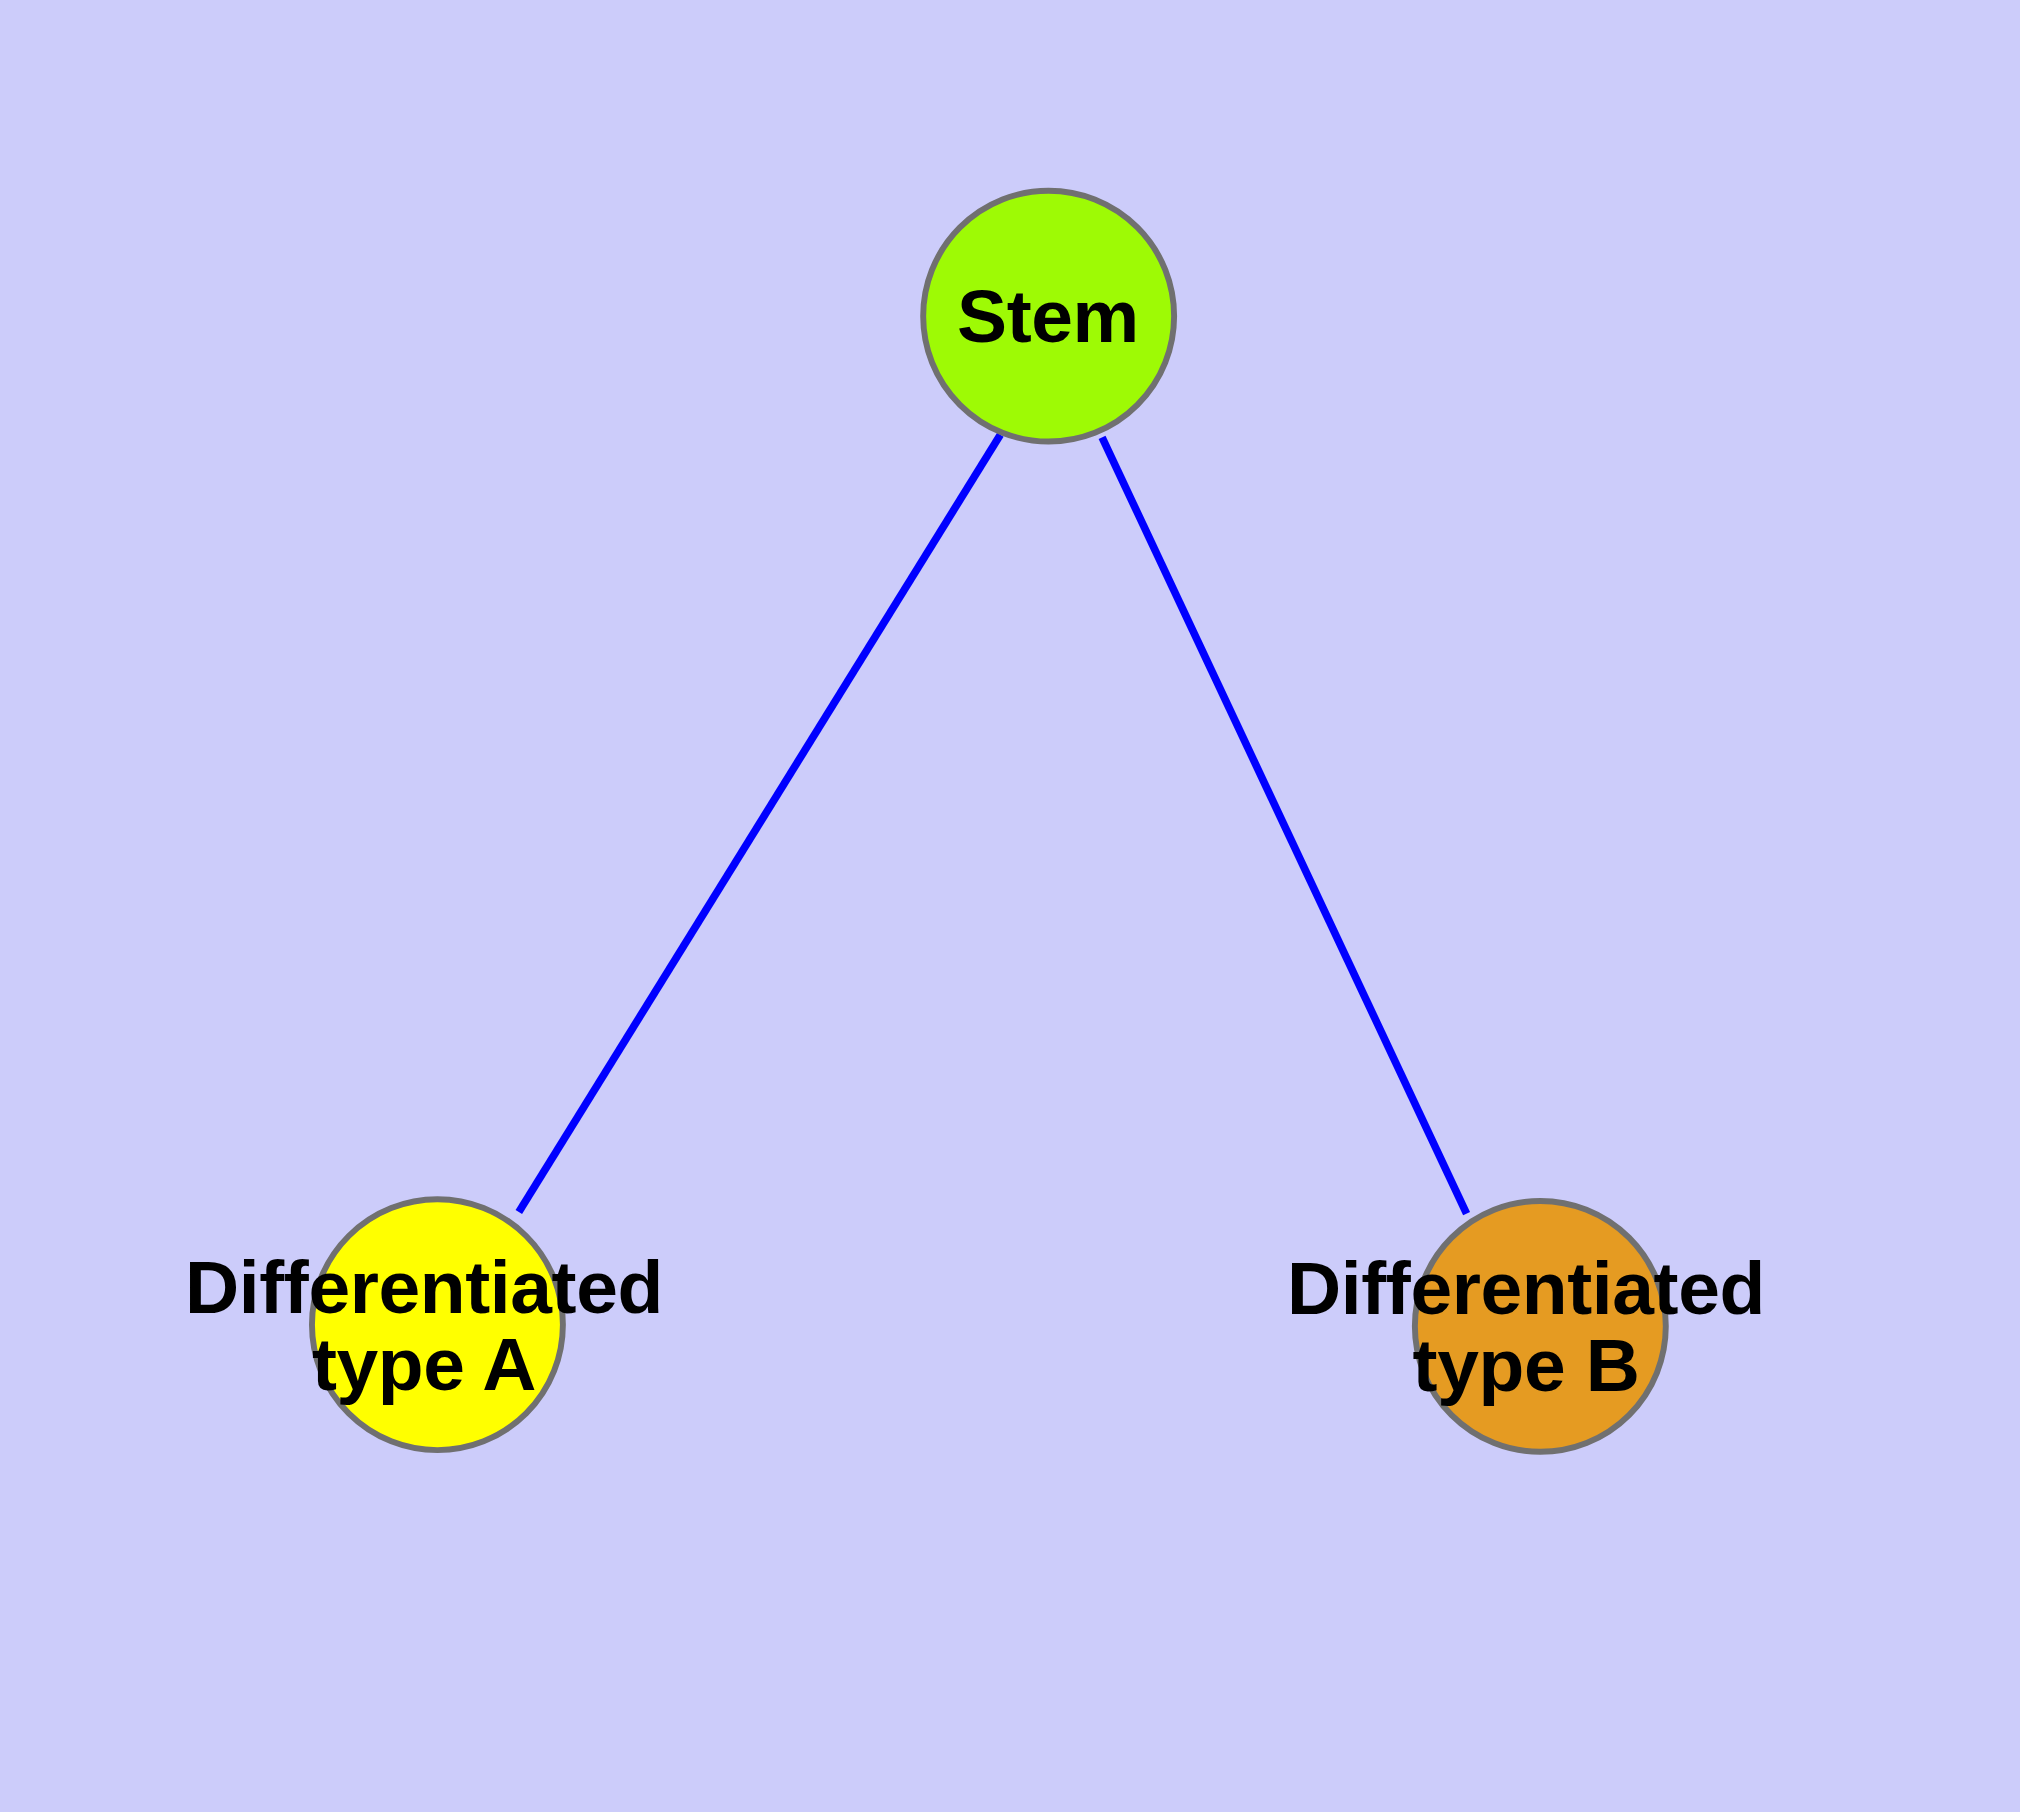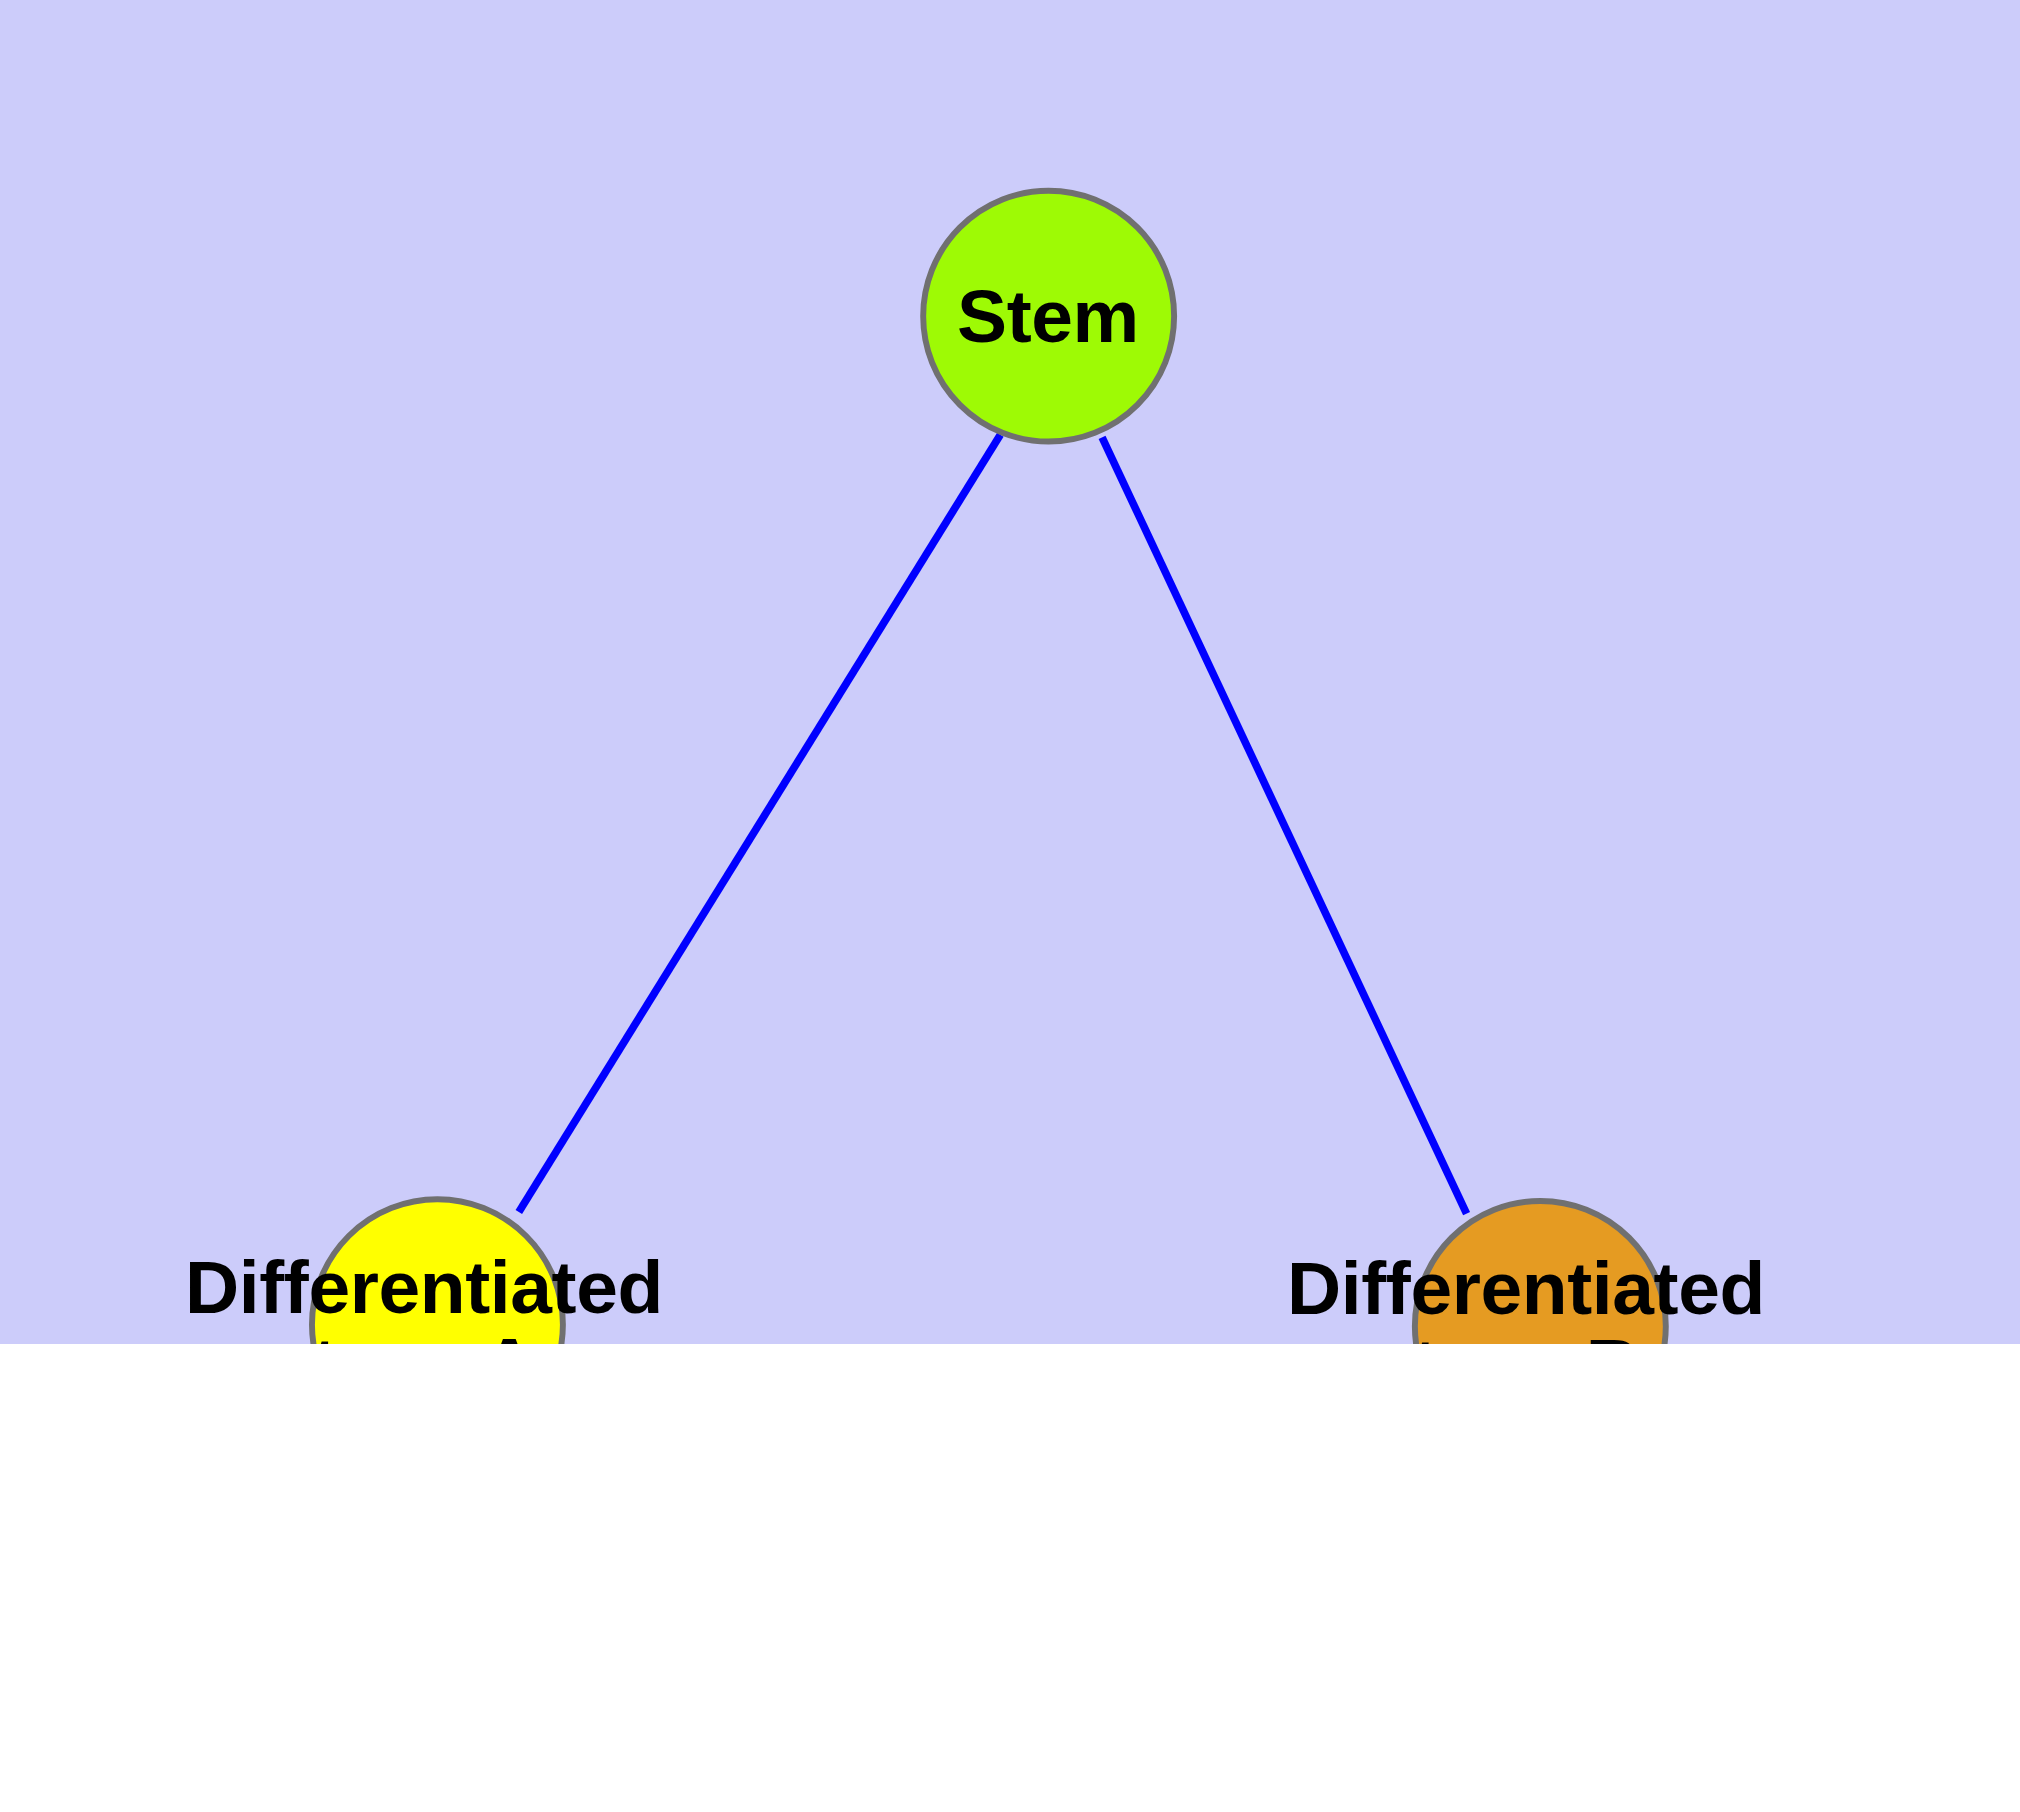--- a/index.html
+++ b/index.html
@@ -34,21 +34,21 @@
     text-align: center;
     line-height: 1.02;
     letter-spacing: -0.4px;
     transform: translate(-50%, -50%);
     pointer-events: none;
   }
 </style>
 </head>
 <body>
 
-<div id="canvas" style="width: 2021px; height: 1344px;">
+<div id="canvas" style="width: 2021px; height: 1812px;">
 
   <div id="bg" style="background: rgb(204, 204, 250);"></div>
 
   <svg id="graph-svg" viewBox="0 0 2384 2138" preserveAspectRatio="none" style="width: 2021px; height: 1812px;">
     <g id="edges-layer">
         <line x1="1180" y1="513" x2="612" y2="1430" stroke="#0000ff" stroke-width="9" stroke-linecap="butt"></line>
         <line x1="1300" y1="516" x2="1730" y2="1432" stroke="#0000ff" stroke-width="9" stroke-linecap="butt"></line>
       </g>
     <g id="nodes-layer">
         <circle cx="1237" cy="373" r="148" fill="#9efa05" stroke="#707070" stroke-width="7"></circle>

